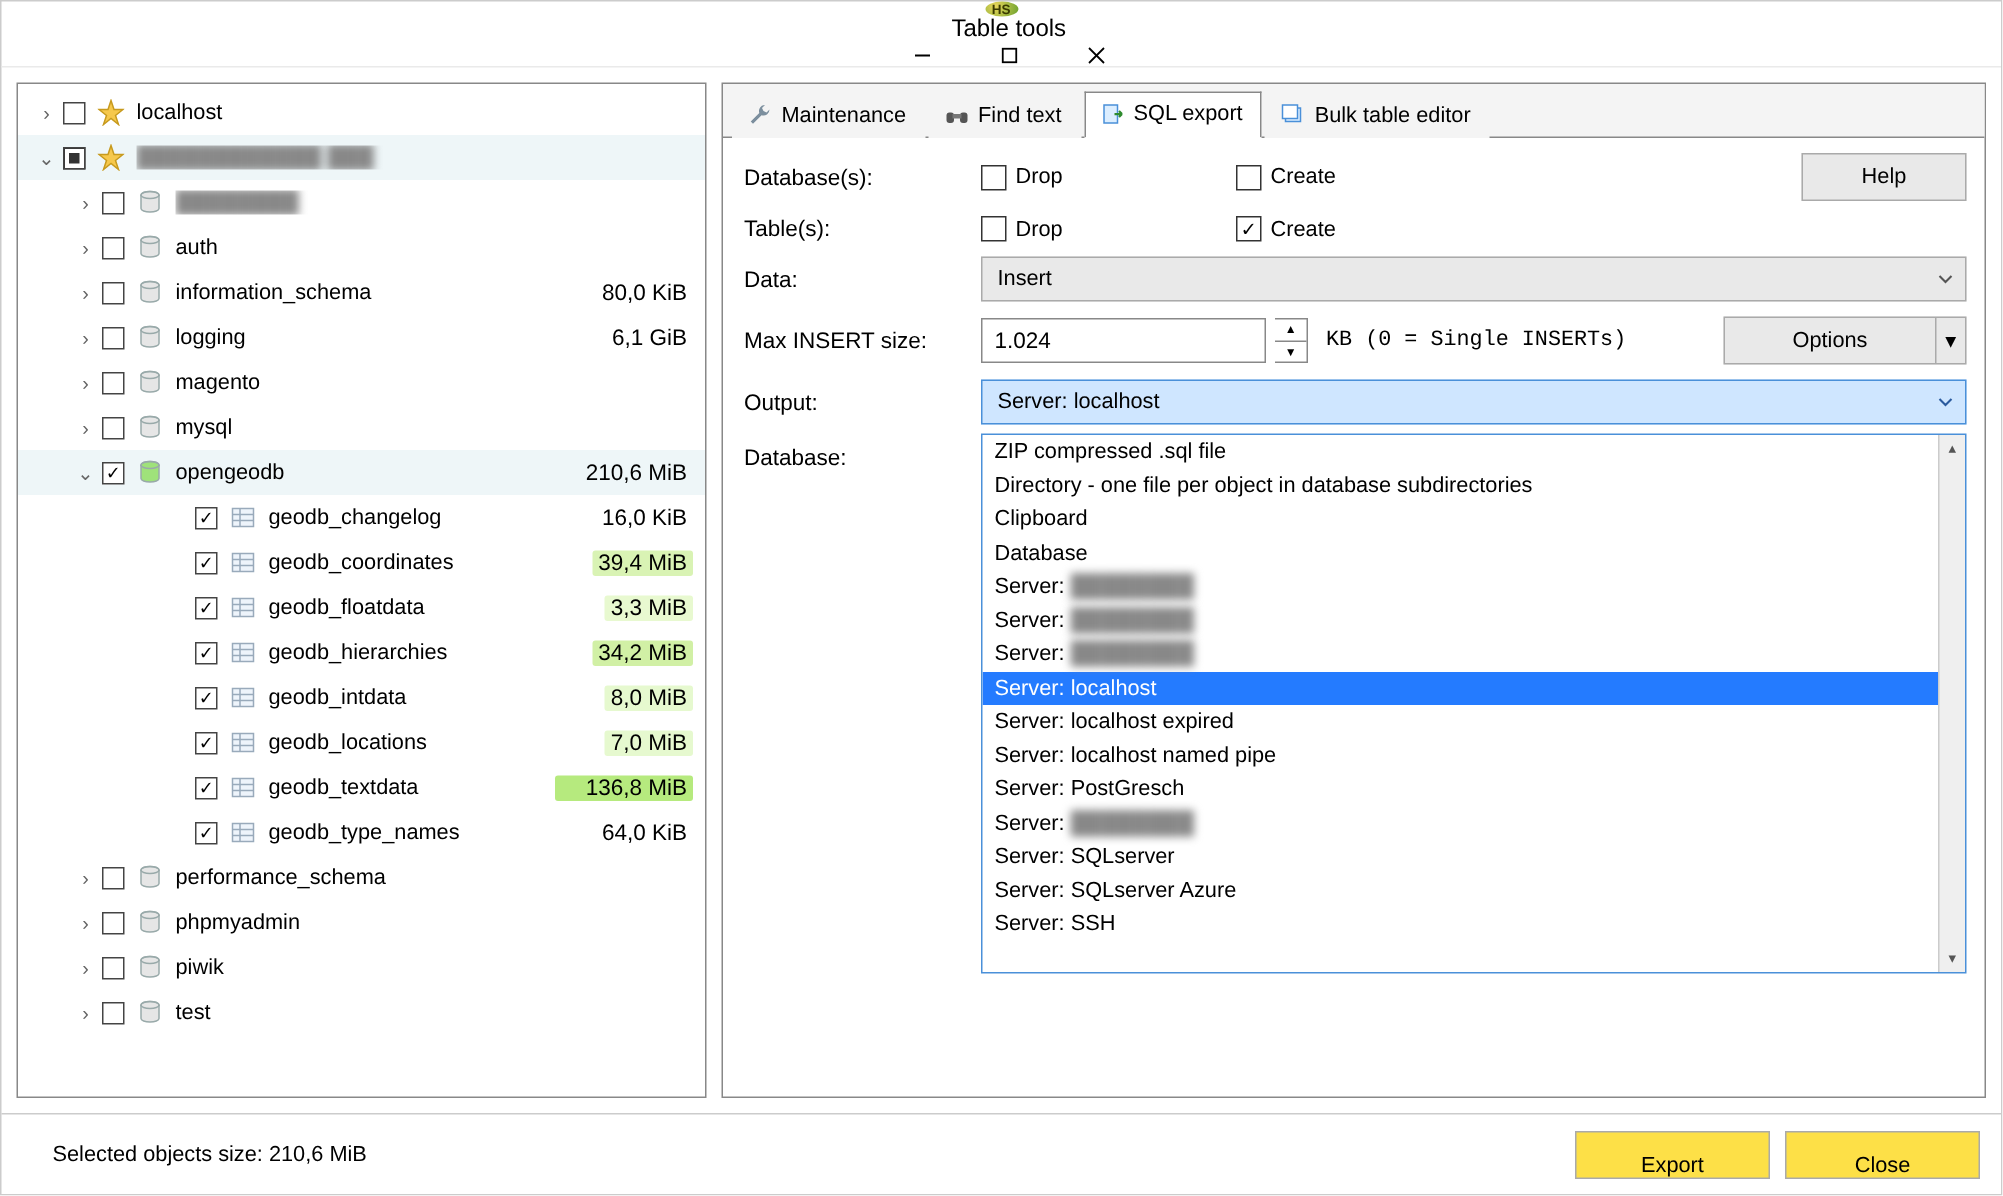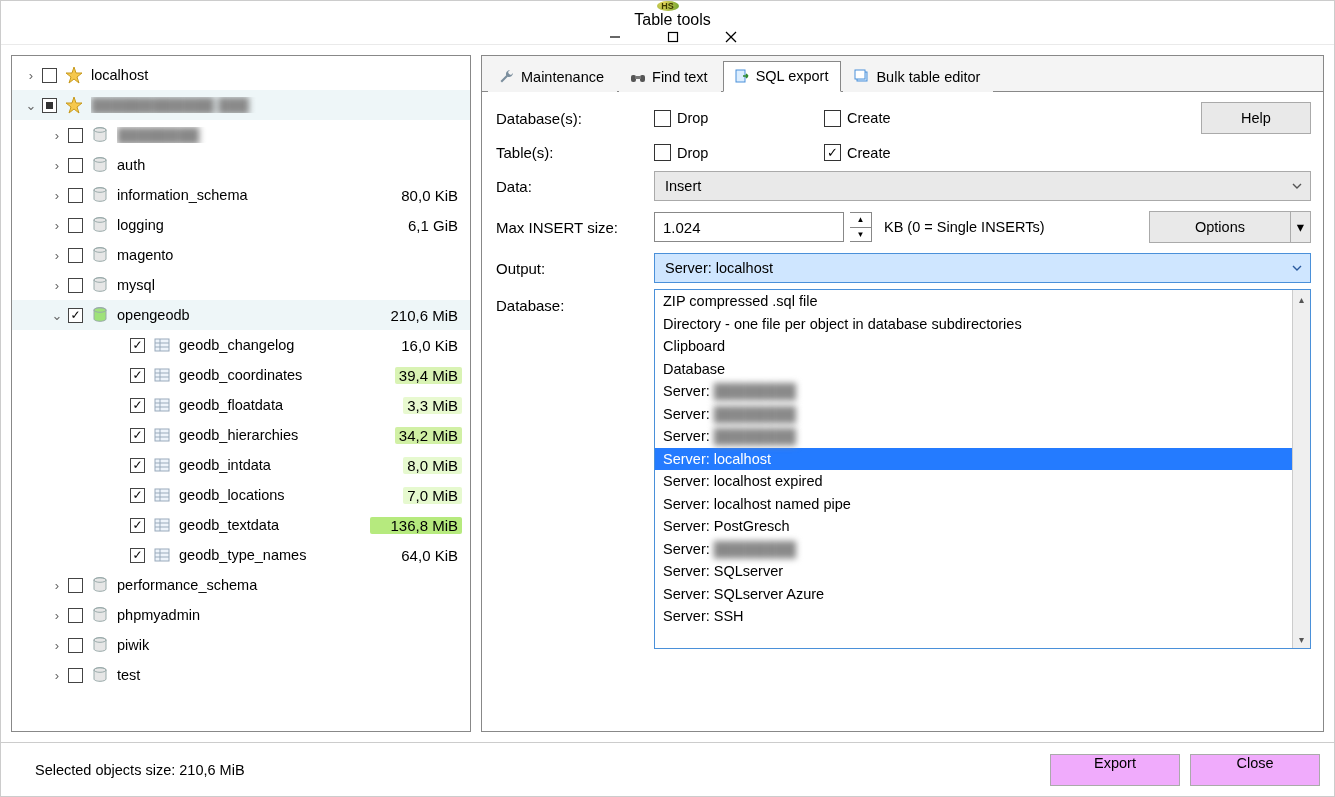--- a/index.html
+++ b/index.html
@@ -50,37 +50,37 @@
   .winck { width:17px;height:17px;border:1px solid #333;display:inline-flex;align-items:center;justify-content:center;}
   .winck.checked::after{content:"✓";font-size:13px;}
   .help-btn { width:110px; height:32px; background:#e9e9e9; border:1px solid #aaa; display:flex;align-items:center;justify-content:center;}
   .data-dd { height:30px; border:1px solid #aaa; background:#e9e9e9; display:flex; align-items:center; padding:0 26px 0 10px; position:relative;}
   .data-dd .dd-caret, .output-dd .dd-caret { position:absolute; right:8px; top:50%; transform:translateY(-50%); }
   .insert-row { display:flex; align-items:center; gap:6px;}
   .insert-row input { width:190px; height:30px; border:1px solid #888; padding:0 8px; font-size:15px;}
   .spinner { width:22px; height:30px; border:1px solid #888; border-left:none; display:flex; flex-direction:column;}
   .spinner div{flex:1;display:flex;align-items:center;justify-content:center;font-size:8px;border-bottom:1px solid #888;}
   .spinner div:last-child{border-bottom:none;}
-  .kb-lbl{padding-left:6px;}
+  .kb-lbl{padding-left:6px;font-family:Liberation Mono, monospace;}
   .options-btn{ margin-left:auto; height:32px; border:1px solid #aaa; background:#e9e9e9; display:flex;}
   .options-btn .main{ width:140px; display:flex;align-items:center;justify-content:center;}
   .options-btn .drop{ width:20px; border-left:1px solid #aaa; display:flex;align-items:center;justify-content:center;}
   .output-dd { height:30px; border:1px solid #4a90d9; background:#cfe6ff; position:relative; display:flex; align-items:center; padding:0 26px 0 10px;}
   .listbox-wrap { grid-column:2; border:1px solid #4a90d9; height:360px; display:flex; margin-top:-4px;}
   .listbox { flex:1; overflow:hidden auto; }
   .listbox .opt { padding:0 8px; line-height:22.5px; height:22.5px; white-space:nowrap;}
   .listbox .opt.sel { background:#247bff; color:#fff;}
   .listbox .opt .blur { filter:blur(3px); color:#888;}
   .list-scroll { width:18px; background:#efefef; border-left:1px solid #ccc; display:flex; flex-direction:column;}
   .list-scroll .arr{height:18px;display:flex;align-items:center;justify-content:center;font-size:10px;color:#555;}
   .list-scroll .track{flex:1;}
   
   .footer { height:54px; border-top:1px solid #ccc; display:flex; align-items:center; padding:0 14px; gap:10px;}
   .footer .status { flex:1;margin-left:20px; }
-  .footer .fbtn { width:130px; height:32px; background:#f0abfc; border:1px solid #aaa; display:flex; align-items:flex-start; justify-content:center;}
+  .footer .fbtn { width:130px; height:32px; background:#fde047; border:1px solid #aaa; display:flex; align-items:flex-end; justify-content:center;}
   
   .caret-down{width:10px;height:10px;}
 </style>
 </head>
 <body>
 
 <div class="window">
 
   <div class="titlebar">
     <span class="app-icon">HS</span>

